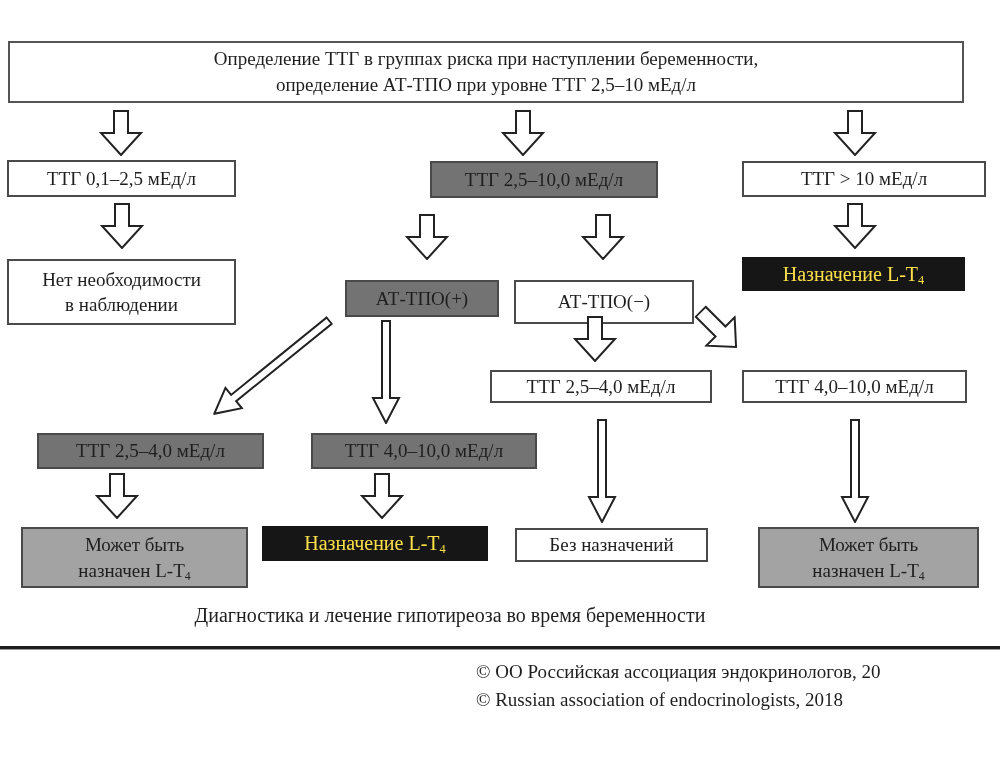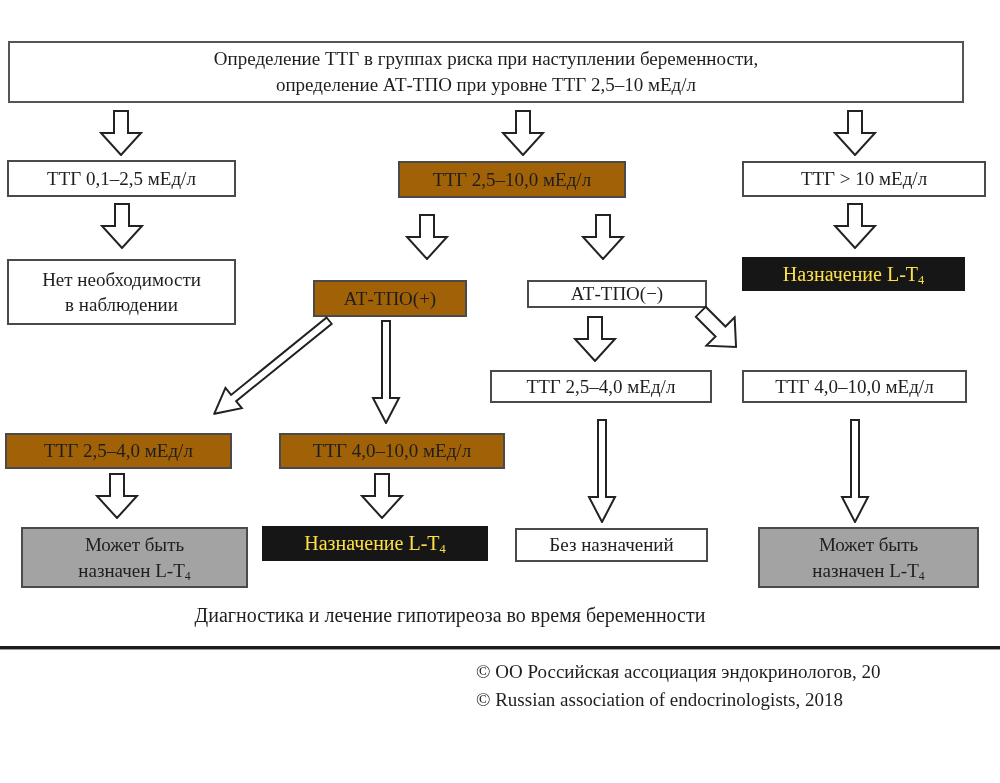--- a/index.html
+++ b/index.html
@@ -5,21 +5,21 @@
   html,body{margin:0;padding:0;background:#fff;}
   .screen{
     position:relative;width:1000px;height:783px;background:#ffffff;
     overflow:hidden;font-family:"Liberation Serif","DejaVu Serif",serif;color:#1e1e1e;
   }
   .box{
     position:absolute;box-sizing:border-box;border:2px solid #4a4a4a;background:#ffffff;
     display:flex;flex-direction:column;align-items:center;justify-content:center;
     text-align:center;font-size:19px;line-height:1.32;
   }
-  .box.gray{background:#a16207;}
+  .box.gray{background:#737373;margin-left:32px;}
   .box.dark{background:#a3a3a3;margin-left:16px;}
   .box.black{background:#161616;color:#fde047;border-color:#161616;font-size:20px;}
   .title-box{
     position:absolute;left:8px;top:41px;width:956px;height:62px;box-sizing:border-box;
     border:2px solid #555;background:#fff;display:flex;flex-direction:column;
     align-items:center;justify-content:center;text-align:center;font-size:19px;line-height:26px;
   }
   .arrow{position:absolute;}
   .arrow svg{display:block;}
   sub{font-size:0.62em;vertical-align:-0.28em;line-height:0;}
@@ -84,21 +84,21 @@
       </svg>
   </div>
 
   <div class="box" style="left:7px;top:259px;width:229px;height:66px;">
     <span>Нет необходимости</span>
     <span>в наблюдении</span>
   </div>
   <div class="box gray" style="left:313px;top:280px;width:154px;height:37px;">
     <span>АТ-ТПО(+)</span>
   </div>
-  <div class="box" style="left:527px;top:280px;width:180px;height:28px;">
+  <div class="box" style="left:514px;top:280px;width:180px;height:44px;">
     <span>АТ-ТПО(−)</span>
   </div>
   <div class="box black" style="left:742px;top:257px;width:223px;height:34px;">
     <span><span>Назначение L-T</span><sub>4</sub></span>
   </div>
 
   <div class="arrow" style="left:315px;top:320px;transform:rotate(51deg);transform-origin:15px 0;">
     <svg width="30" height="150" viewBox="0 0 30 150">
         <path d="M11 1 H19 V124 H28 L15 149 L2 124 H11 Z" fill="#fff" stroke="#222" stroke-width="2"></path>
       </svg>

